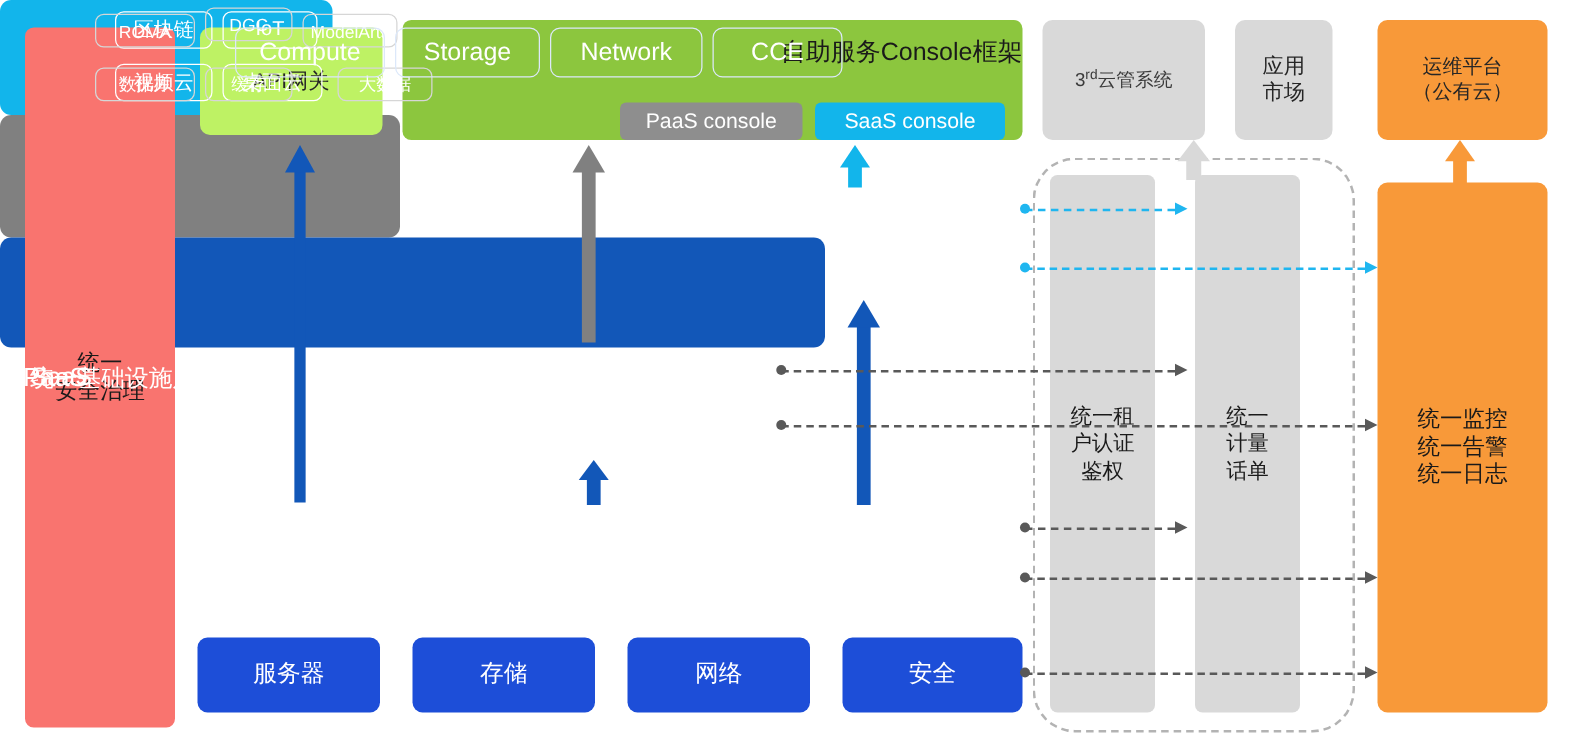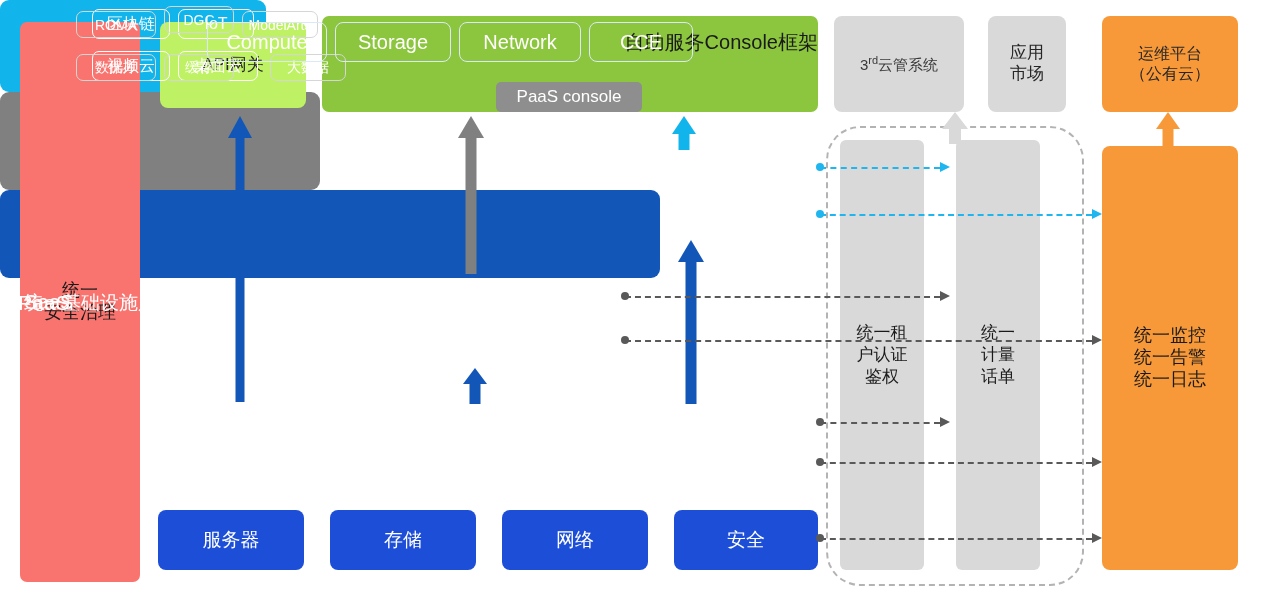--- a/index.html
+++ b/index.html
@@ -121,21 +121,21 @@
   }
   #infra-label{
     position:absolute; left:16px; top:0; height:100%;
     width:168px; display:flex; align-items:center; justify-content:center;
     color:#ffffff; font-size:19px;
   }
   .infra-chip{
     position:absolute; top:22px; height:40px;
     border:1.6px solid #dce8fa; border-radius:8px;
     display:flex; align-items:center; justify-content:center;
-    color:#ffffff; font-size:20px; box-sizing:border-box;margin-left:19px;
+    color:#ffffff; font-size:20px; box-sizing:border-box;
   }
   #infra-c1{ left:188px; width:120px; }
   #infra-c2{ left:316px; width:116px; }
   #infra-c3{ left:440px; width:122px; }
   #infra-c4{ left:570px; width:104px; }
 
   
   .base-box{
     top:510px; height:60px; background:#1d4ed8;
     color:#ffffff; font-size:19px; border-radius:8px;
@@ -201,20 +201,21 @@
 <div id="canvas">
 
   <div class="box" id="sec-gov">统一
 安全治理</div>
 
   <div class="box" id="api-gw">API网关</div>
 
   <div class="box" id="console-frame">
     <div id="console-title">自助服务Console框架</div>
     <div class="console-chip" id="chip-paas">PaaS console</div>
+    <div class="console-chip" id="chip-saas">SaaS console</div>
   </div>
 
   <div class="box" id="third-cloud">
     <span><span>3</span><sup style="font-size:11px">rd</sup><span>云管系统</span></span>
   </div>
 
   <div class="box" id="app-market">应用
 市场</div>
 
   <div class="box" id="ops-top">运维平台

